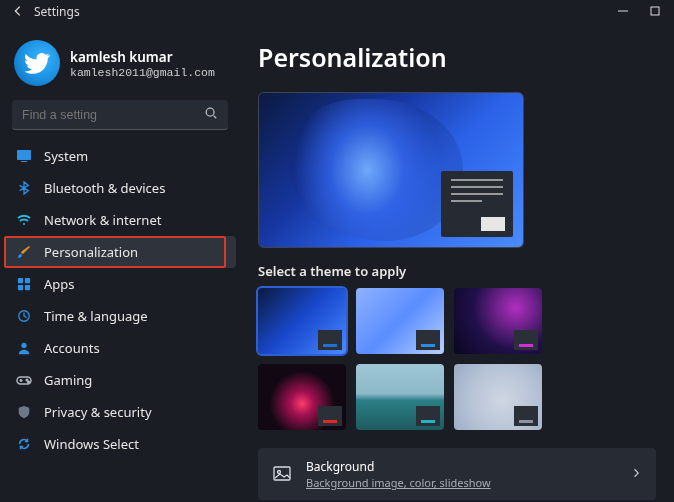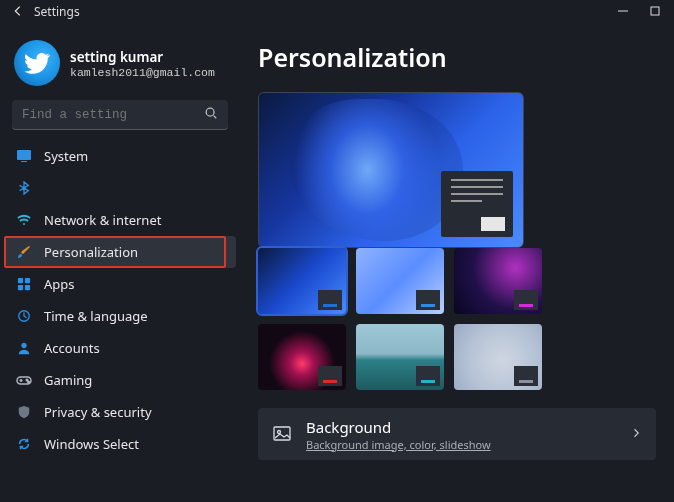--- a/index.html
+++ b/index.html
@@ -41,21 +41,20 @@
   .searchwrap { padding: 0 12px 10px 12px;}
   .search {
     width: 100%; height: 30px;
     background: #272b33;
     border: none;
     border-bottom: 1px solid #555;
     border-radius: 4px;
     color: #ddd;
     padding: 0 30px 0 10px;
     font-size: 12.5px;
-    font-family: Liberation Mono, monospace;
   }
   .searchbox { position: relative;}
   .searchicon { position:absolute; right:10px; top:50%; transform:translateY(-50%); color:#bbb;}
   .navlist { list-style:none; }
   .nav-item {
     display:flex; align-items:center; gap:12px;
     height:32px; padding: 0 16px;
     font-size:13px; color:#e8e8e8;
     position:relative;
   }
@@ -104,21 +103,21 @@
   .c-blue{background:#1e6fd8;} .c-lblue{background:#2a8be8;} .c-pink{background:#d52adf;}
   .c-red{background:#e02828;} .c-teal{background:#1fb4c8;} .c-grey{background:#8892a0;}
   .setting-row {
     margin-top:18px;
     background:#272b33; border-radius:4px;
     height:52px; display:flex; align-items:center; padding:0 14px; gap:14px;
     width: calc(100% - 0px);
   }
   .setting-row .ricon { width:20px; height:20px; display:flex; align-items:center; justify-content:center;}
   .setting-row .rtext { flex:1;}
-  .setting-row .rhead { font-size:15px; color:#fff;}
+  .setting-row .rhead { font-size:12px; color:#fff;}
   .setting-row .rsub { font-size:11px; color:#a9afb8;text-decoration:underline;}
 </style>
 </head>
 <body>
 
 <div class="titlebar">
   <div class="back">
     <svg width="14" height="14" viewBox="0 0 16 16" fill="none" stroke="#ddd" stroke-width="1.5">
         <path d="M10 3 L5 8 L10 13"></path>
       </svg>
@@ -141,21 +140,21 @@
 <div class="app">
 
   <div class="sidebar">
     <div class="profile">
       <div class="avatar">
         <svg viewBox="0 0 24 24">
             <path fill="#fff" d="M22 5.8c-.7.3-1.5.6-2.3.7.8-.5 1.5-1.3 1.8-2.2-.8.5-1.7.8-2.6 1-0.8-.8-1.9-1.3-3.1-1.3-2.3 0-4.2 1.9-4.2 4.2 0 .3 0 .7.1 1C8.2 9 5.1 7.3 3 4.7c-.4.6-.6 1.3-.6 2.1 0 1.5.7 2.8 1.9 3.5-.7 0-1.3-.2-1.9-.5v.1c0 2 1.4 3.7 3.4 4.1-.4.1-.7.1-1.1.1-.3 0-.5 0-.8-.1.5 1.7 2.1 2.9 4 2.9-1.5 1.1-3.3 1.8-5.3 1.8H2c1.9 1.2 4.1 1.9 6.5 1.9 7.8 0 12.1-6.5 12.1-12.1v-.6c.8-.6 1.5-1.3 2.1-2.1z"></path>
           </svg>
       </div>
       <div>
-        <div class="name">setting kumar</div>
+        <div class="name">kamlesh kumar</div>
         <div class="email">kamlesh2011@gmail.com</div>
       </div>
     </div>
     <div class="searchwrap">
       <div class="searchbox">
         <input class="search" placeholder="Find a setting" style="">
         <span class="searchicon">
           <svg width="14" height="14" viewBox="0 0 16 16" fill="none" stroke="#bbb" stroke-width="1.5">
               <circle cx="7" cy="7" r="4.5"></circle>
               <line x1="11" y1="11" x2="14" y2="14"></line>
@@ -172,20 +171,21 @@
             </svg>
           </span>
         <span>System</span>
       </li>
       <li class="nav-item">
         <span class="icon">
             <svg width="14" height="14" viewBox="0 0 16 16">
               <path d="M8 1v14l5-4-5-3 5-3-5-4z M3 5l5 3M3 11l5-3" stroke="#2f8fe0" stroke-width="1.5" fill="none"></path>
             </svg>
           </span>
+        <span>Bluetooth &amp; devices</span>
       </li>
       <li class="nav-item">
         <span class="icon">
             <svg width="16" height="16" viewBox="0 0 16 16" fill="none" stroke="#2fb8e0" stroke-width="1.8">
               <path d="M2 6c3-3 9-3 12 0M4 9c2-2 6-2 8 0"></path>
               <circle cx="8" cy="12" r="1" fill="#2fb8e0" stroke="none"></circle>
             </svg>
           </span>
         <span>Network &amp; internet</span>
       </li>
@@ -266,20 +266,21 @@
       <div class="bloom"></div>
       <div class="mini-window">
         <div class="line"></div>
           <div class="line"></div>
           <div class="line"></div>
           <div class="line" style="width:60%"></div>
         <div class="block"></div>
       </div>
     </div>
 
+    <div class="section-label">Select a theme to apply</div>
 
     <div class="themes">
       <div class="theme-tile t0 sel">
           <div class="chip">
             <div class="bar c-blue"></div>
           </div>
         </div>
       <div class="theme-tile t1">
           <div class="chip">
             <div class="bar c-lblue"></div>

